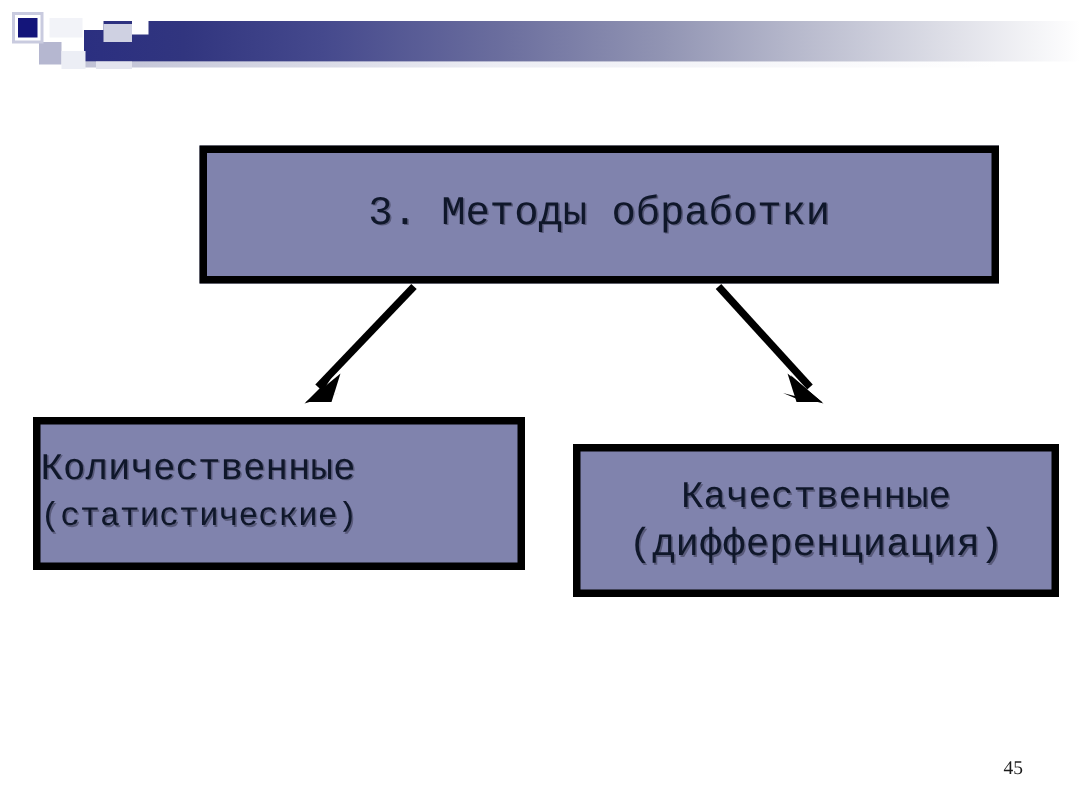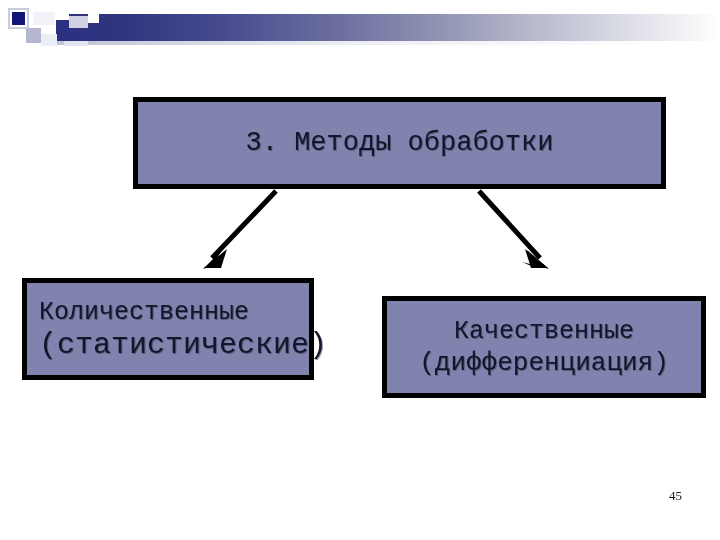--- a/index.html
+++ b/index.html
@@ -117,28 +117,28 @@
     text-align: center;
   }
   #title-box .line {
     font-size: 27px;
     line-height: 33px;
     font-weight: 400;
   }
   #box-left {
     left: 22px;
     top: 278px;
-    width: 292px;
+    width: 328px;
     height: 102px;
     align-items: flex-start;
-    padding-left: 12px;
+    padding-left: 0;
     text-align: left;
   }
   #box-left .line-1 { font-size: 25px; line-height: 32px; }
-  #box-left .line-2 { font-size: 30px; line-height: 32px; }
+  #box-left .line-2 { font-size: 22px; line-height: 32px; }
 
   #box-right {
     left: 382px;
     top: 296px;
     width: 324px;
     height: 102px;
     align-items: center;
     text-align: center;
   }
   #box-right .line-1 { font-size: 25px; line-height: 32px; }
@@ -151,21 +151,21 @@
     top: 0;
     width: 720px;
     height: 540px;
     pointer-events: none;
   }
 
   
   #page-number {
     position: absolute;
     right: 38px;
-    bottom: 36px;
+    bottom: 20px;
     font-size: 13px;
     color: #1a1a1a;
     font-family: "Liberation Serif", serif;
   }
 </style>
 </head>
 <body>
 
 <div id="slide">
 

